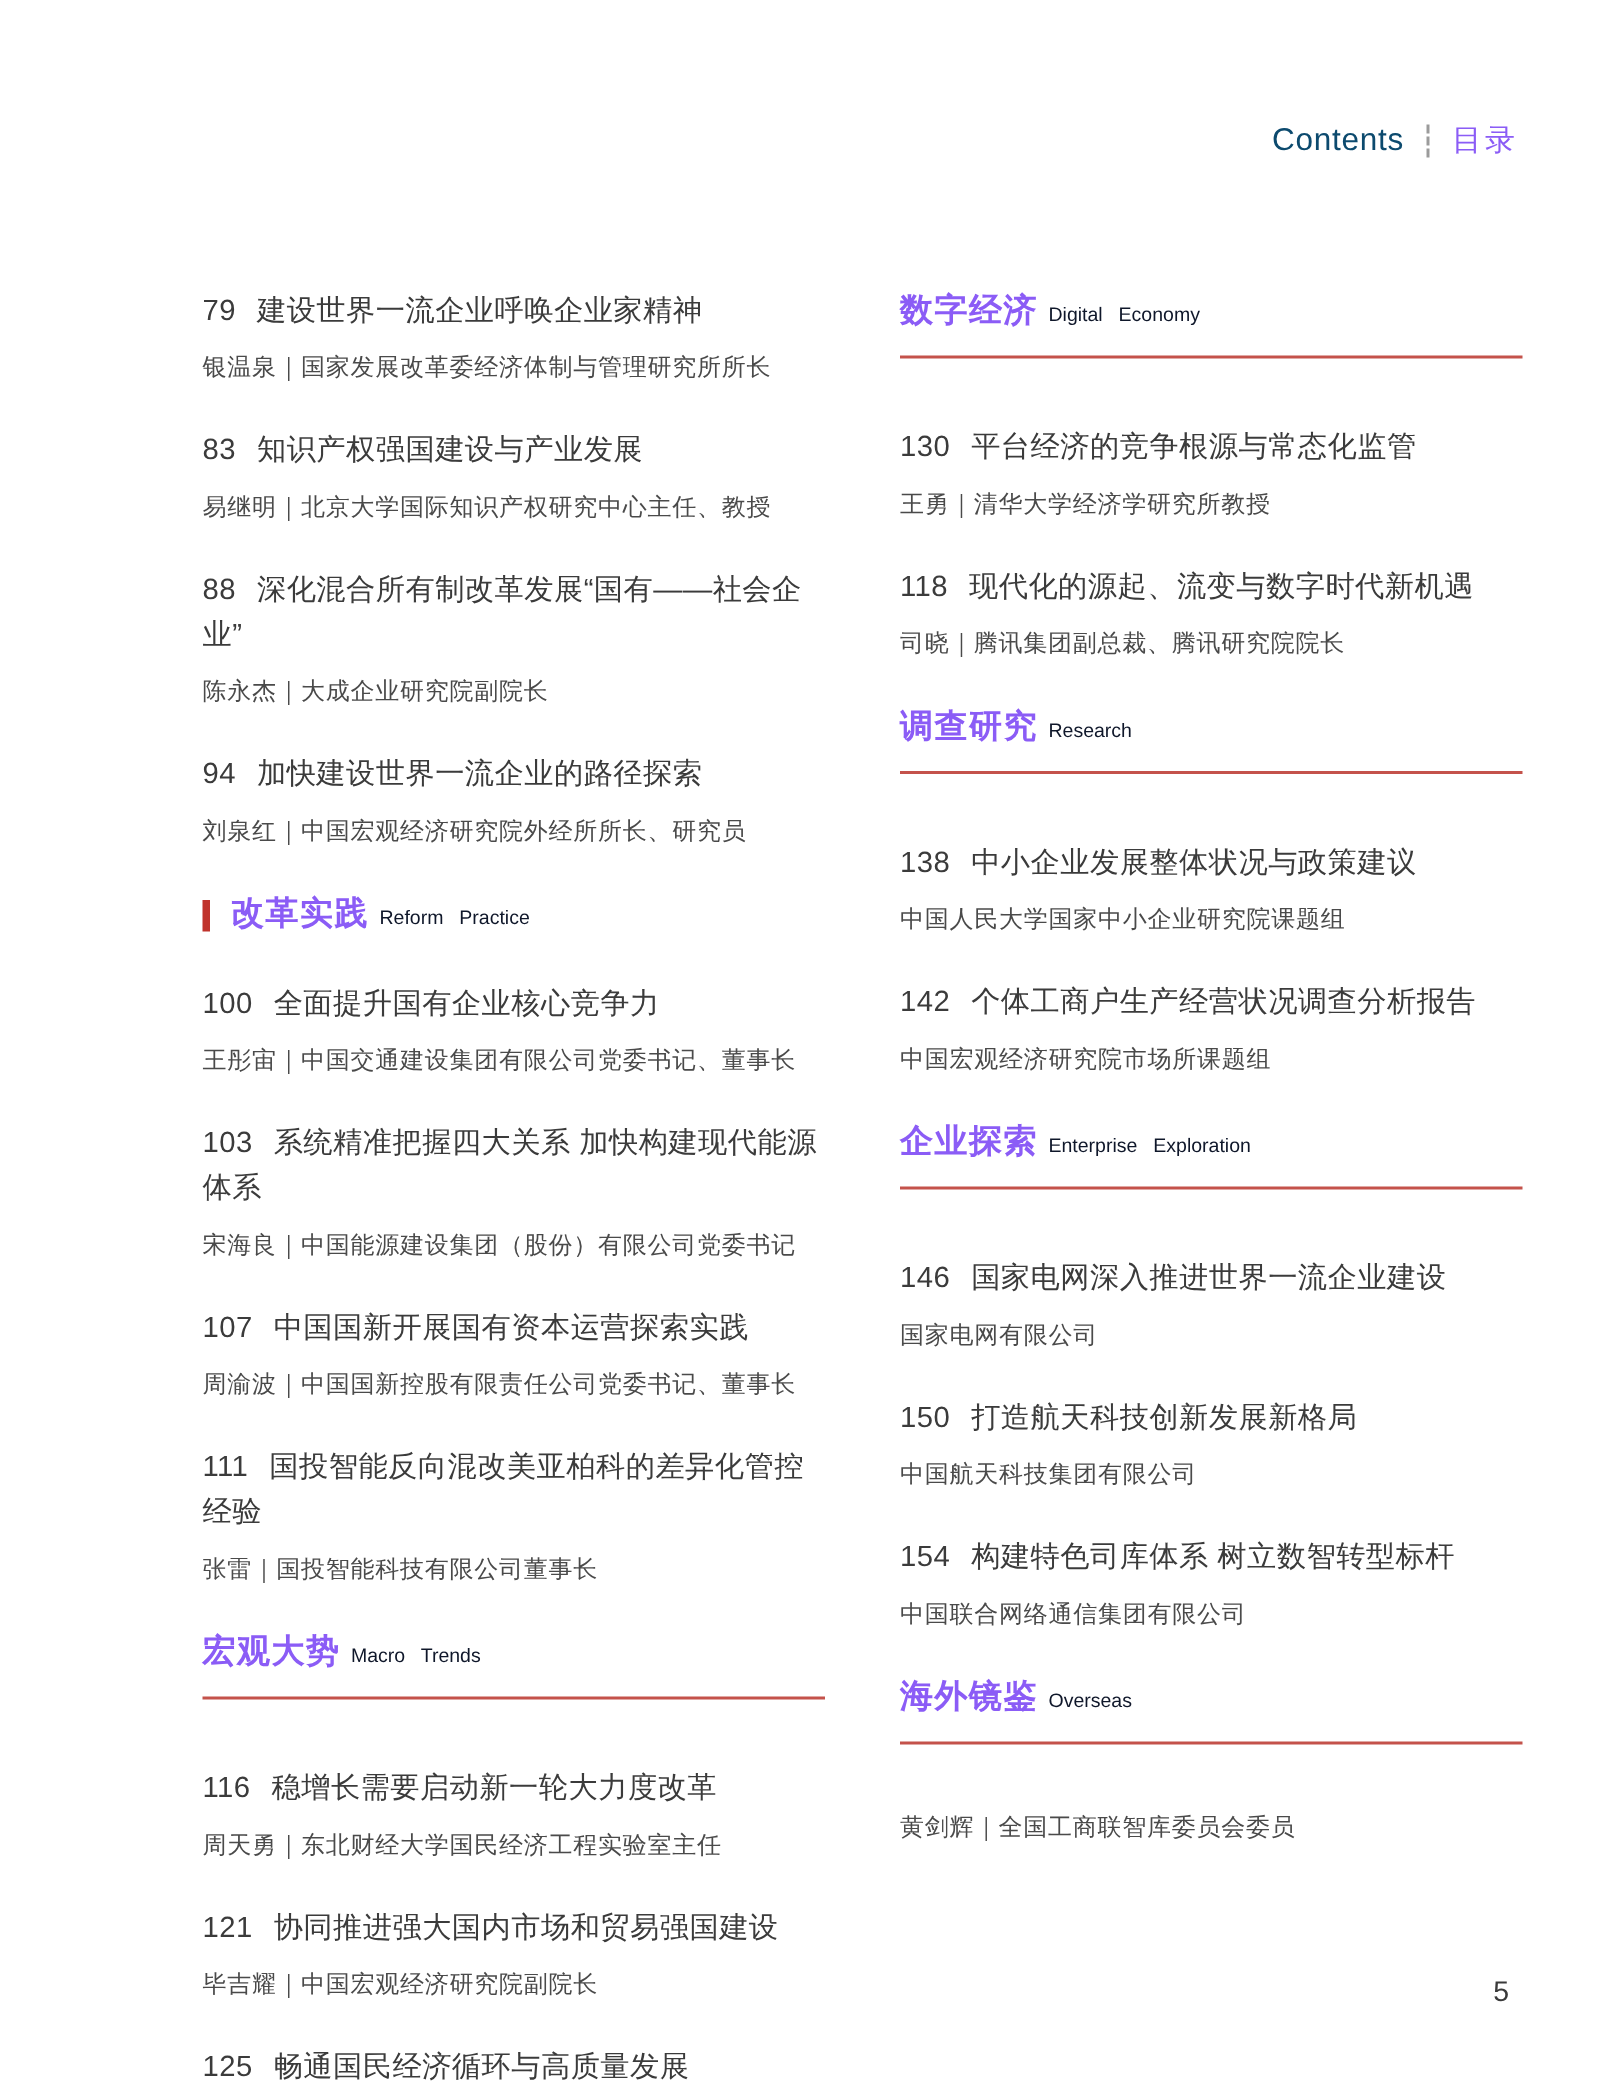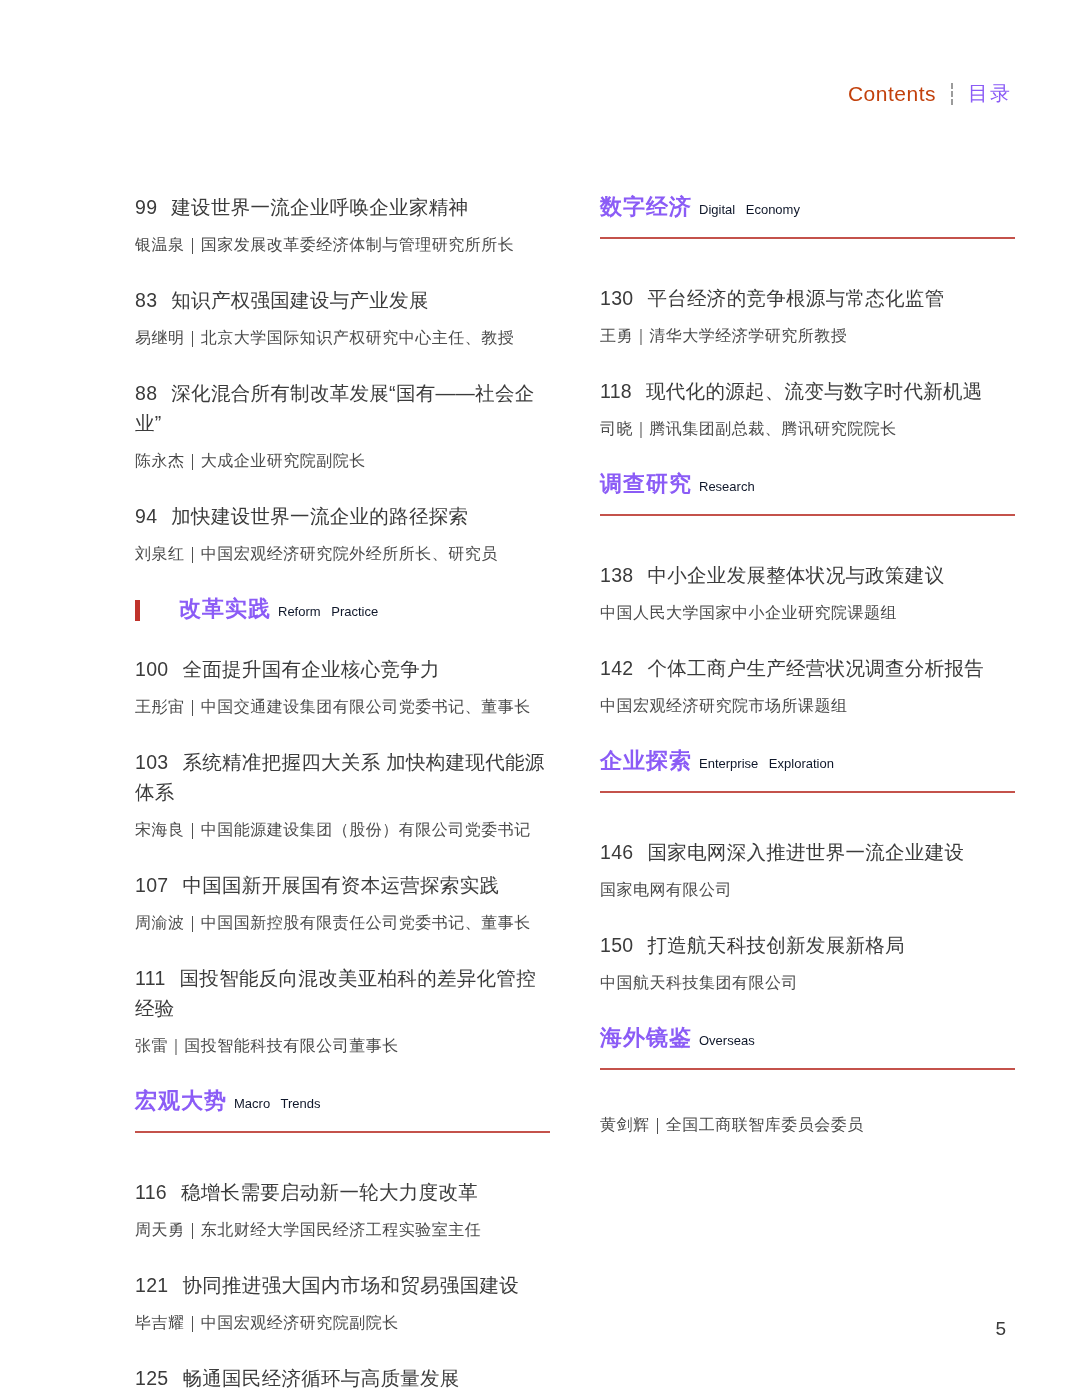--- a/index.html
+++ b/index.html
@@ -4,21 +4,21 @@
 <style>
   html,body{margin:0;padding:0;}
   body{
     width:1080px;height:1396px;position:relative;background:#ffffff;
     font-family:"Liberation Sans",sans-serif;overflow:hidden;
   }
   .page-header{
     position:absolute;top:80px;right:68px;
     display:flex;align-items:center;gap:15px;
   }
-  .contents-en{color:#c2410c;font-size:21px;letter-spacing:0.5px;}
+  .contents-en{color:#0c4a6e;font-size:21px;letter-spacing:0.5px;}
   .header-divider{width:0;height:22px;border-left:2px dashed #9b9b9b;}
   .contents-zh{color:#8b5cf6;font-size:20px;letter-spacing:2px;}
 
   .columns{
     position:absolute;top:192px;left:135px;right:65px;
     display:flex;gap:50px;
   }
   .col{flex:1;min-width:0;}
 
   .entry{margin-bottom:29px;}
@@ -28,40 +28,40 @@
     margin-top:12px;font-size:16px;line-height:22px;color:#4a4a4a;
     font-family:"DejaVu Serif",serif;letter-spacing:0.5px;
   }
 
   .section{margin:0 0 44px 0;}
   .section-line{line-height:30px;}
   .sec-zh{color:#8b5cf6;font-weight:bold;font-size:22px;letter-spacing:1px;}
   .sec-en{color:#0f172a;font-size:13px;margin-left:7px;word-spacing:7px;}
   .section-rule{margin-top:12px;height:2px;background:#c4524b;}
 
-  .section-bar{margin:8px 0 27px 0;display:flex;align-items:center;gap:25px;}
+  .section-bar{margin:8px 0 27px 0;display:flex;align-items:center;}
   .accent-bar{width:5px;height:21px;background:#c0332c;margin-right:14px;flex:0 0 auto;}
 
   .page-number{position:absolute;right:74px;bottom:56px;font-size:19px;color:#3a3a3a;}
 </style>
 </head>
 <body>
 
 <div class="page-header">
   <span class="contents-en">Contents</span>
   <span class="header-divider"></span>
   <span class="contents-zh">目录</span>
 </div>
 
 <div class="columns">
 
   <div class="col">
 
     <div class="entry">
-      <div class="entry-title"><span class="num">99</span><span>建设世界一流企业呼唤企业家精神</span></div>
+      <div class="entry-title"><span class="num">79</span><span>建设世界一流企业呼唤企业家精神</span></div>
       <div class="byline">银温泉｜国家发展改革委经济体制与管理研究所所长</div>
     </div>
 
     <div class="entry">
       <div class="entry-title"><span class="num">83</span><span>知识产权强国建设与产业发展</span></div>
       <div class="byline">易继明｜北京大学国际知识产权研究中心主任、教授</div>
     </div>
 
     <div class="entry">
       <div class="entry-title"><span class="num">88</span><span>深化混合所有制改革发展“国有——社会企业”</span></div>
@@ -160,20 +160,24 @@
     <div class="entry">
       <div class="entry-title"><span class="num">146</span><span>国家电网深入推进世界一流企业建设</span></div>
       <div class="byline">国家电网有限公司</div>
     </div>
 
     <div class="entry">
       <div class="entry-title"><span class="num">150</span><span>打造航天科技创新发展新格局</span></div>
       <div class="byline">中国航天科技集团有限公司</div>
     </div>
 
+    <div class="entry">
+      <div class="entry-title"><span class="num">154</span><span>构建特色司库体系 树立数智转型标杆</span></div>
+      <div class="byline">中国联合网络通信集团有限公司</div>
+    </div>
 
     <div class="section">
       <div class="section-line"><span class="sec-zh">海外镜鉴</span><span class="sec-en">Overseas</span></div>
       <div class="section-rule"></div>
     </div>
 
     <div class="entry">
       <div class="byline">黄剑辉｜全国工商联智库委员会委员</div>
     </div>
 

